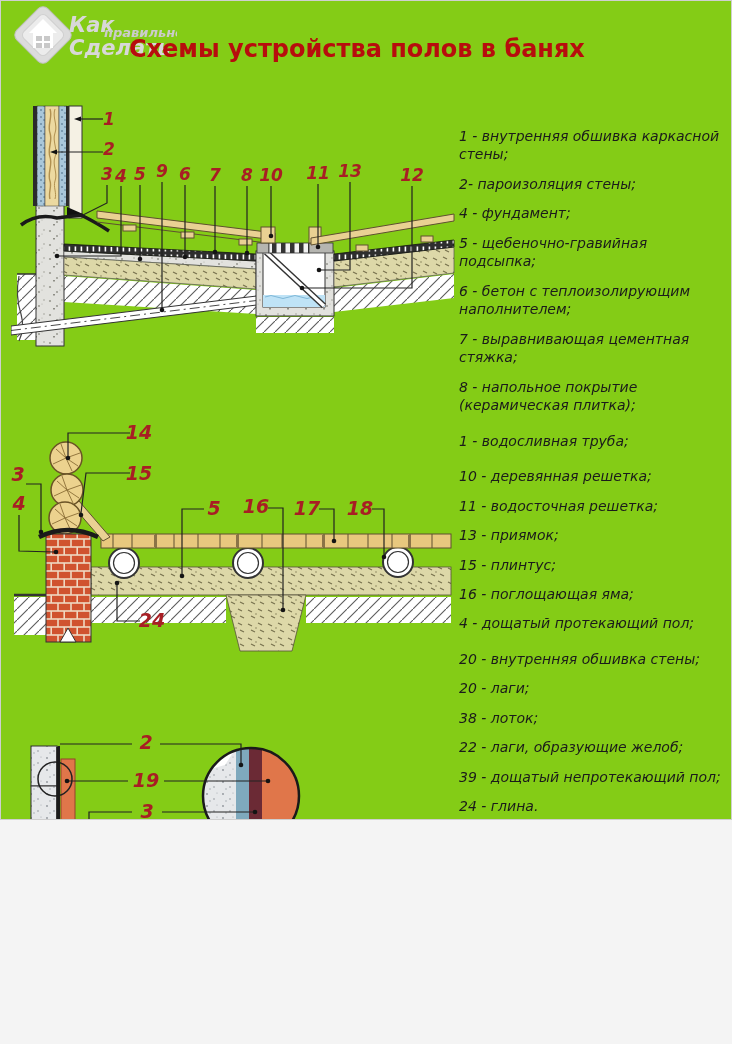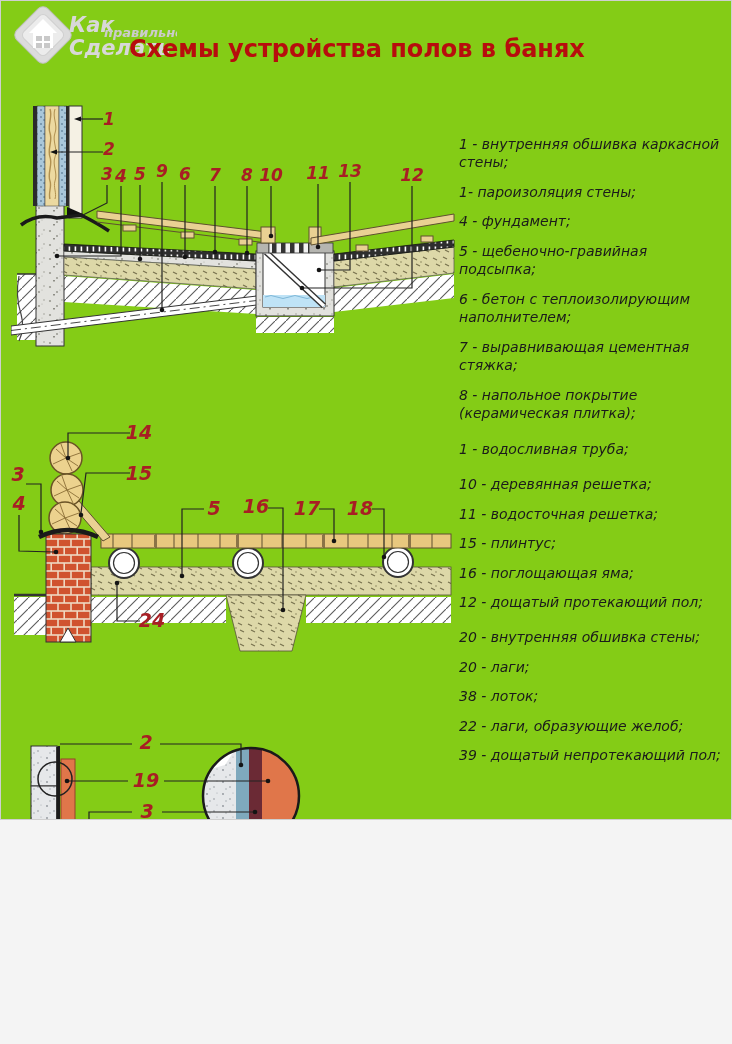--- a/index.html
+++ b/index.html
@@ -2,21 +2,21 @@
 <html><head>
 <meta charset="utf-8">
 <style>
   html,body{margin:0;padding:0;background:#f4f4f4;}
   #page{position:relative;width:732px;height:820px;background:#84cc16;
         border:1px solid #cfcfcf;box-sizing:border-box;overflow:hidden;
         font-family:"DejaVu Sans","Liberation Sans",sans-serif;}
   .title{position:absolute;left:128px;top:34px;font-size:24px;font-weight:bold;
          color:#b70d0d;white-space:nowrap;}
   .legend{position:absolute;left:458px;top:126px;width:268px;}
-  .legend p{margin:8px 0 11px 0;font-style:italic;font-size:14px;line-height:1.32;
+  .legend p{margin:0 0 11px 0;font-style:italic;font-size:14px;line-height:1.32;
             color:#1b1b1b;}
   .legend p.sp{margin-top:17px;}
   .dg{position:absolute;}
   text.lbl{font-family:"DejaVu Sans",sans-serif;font-style:italic;font-weight:bold;
            font-size:17px;fill:#a81e24;text-anchor:middle;}
   text.lbl2{font-size:19px;}
   .ld{fill:none;stroke:#222222;stroke-width:1.2;}
   .dot{fill:#141414;}
   .outl{stroke:#333333;stroke-width:1;}
   .woodfill{fill:#e9d193;stroke:#5f5030;stroke-width:1;}
@@ -397,32 +397,34 @@
     <text class="lbl lbl2" x="136" y="87">3</text>
     <text class="lbl lbl2" x="130" y="126">20</text>
     <text class="lbl lbl2" x="186" y="148">4</text>
     <text class="lbl lbl2" x="266" y="144">21</text>
     <text class="lbl lbl2" x="328" y="144">22</text>
     <text class="lbl lbl2" x="380" y="147">23</text>
   </svg>
 
   <div class="legend">
     <p>1 - внутренняя обшивка каркасной стены;</p>
-    <p>1- пароизоляция стены;</p>
+    <p>2- пароизоляция стены;</p>
     <p>4 - фундамент;</p>
     <p>5 - щебеночно-гравийная подсыпка;</p>
     <p>6 - бетон с теплоизолирующим наполнителем;</p>
     <p>7 - выравнивающая цементная стяжка;</p>
     <p>8 - напольное покрытие (керамическая плитка);</p>
     <p class="sp">1 - водосливная труба;</p>
     <p class="sp">10 - деревянная решетка;</p>
     <p>11 - водосточная решетка;</p>
+    <p>13 - приямок;</p>
     <p>15 - плинтус;</p>
     <p>16 - поглощающая яма;</p>
-    <p>12 - дощатый протекающий пол;</p>
+    <p>4 - дощатый протекающий пол;</p>
     <p class="sp">20 - внутренняя обшивка стены;</p>
     <p>20 - лаги;</p>
     <p>38 - лоток;</p>
     <p>22 - лаги, образующие желоб;</p>
     <p>39 - дощатый непротекающий пол;</p>
+    <p>24 - глина.</p>
   </div>
 
 </div>
 
 </body></html>

